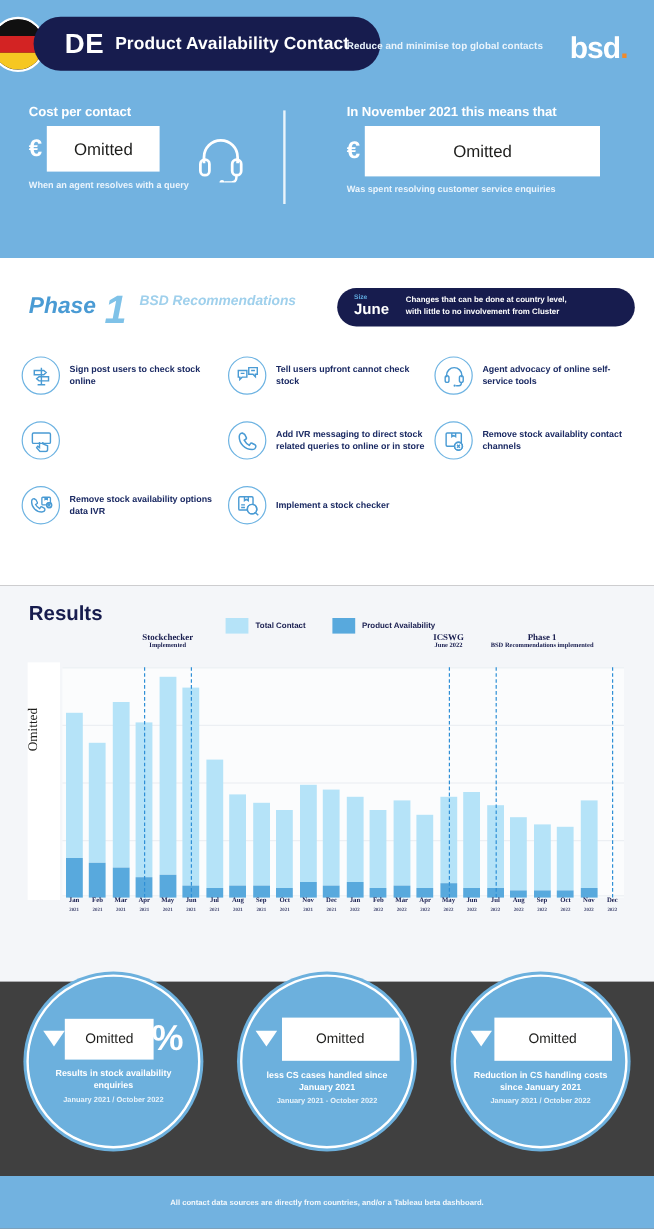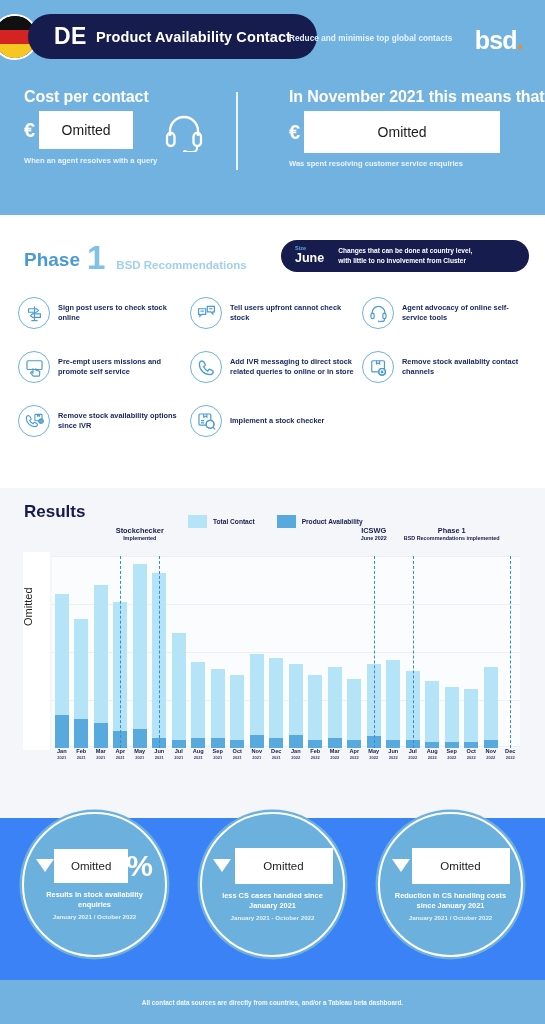--- a/index.html
+++ b/index.html
@@ -2,21 +2,21 @@
 <html><head>
 <meta charset="utf-8">
 <style>
   * { box-sizing: border-box; margin: 0; padding: 0; }
   html, body {
     width: 545px; height: 1024px;
     background: #ffffff;
     font-family: "Liberation Sans", sans-serif;
     overflow: hidden;
   }
-  .page { position: relative; width: 545px; height: 1024px; background: #3b82f6; }
+  .page { position: relative; width: 545px; height: 1024px; background: #404040; }
 
   
   .top-band {
     position: absolute; left: 0; top: 0; width: 545px; height: 215px;
     background: #72b2e0;
   }
   .hdr { position: absolute; left: 0; top: 8px; width: 545px; height: 56px; }
   .flag-circle {
     position: absolute; left: -8px; top: 6px; width: 46px; height: 46px;
     border-radius: 50%; border: 2px solid #ffffff; overflow: hidden;
@@ -43,21 +43,21 @@
     color: #ffffff; font-size: 25px; font-weight: bold; letter-spacing: -.8px; text-align: right;
   }
   .bsd .dot { color: #f08a2a; }
 
   
   .cost-row { position: absolute; left: 0; top: 88px; width: 545px; height: 95px; }
   .cost-block { position: absolute; }
   .cost-left { left: 24px; top: 0; width: 210px; }
   .cost-right { left: 289px; top: 0; width: 232px; }
   .cost-heading {
-    color: #ffffff; font-size: 16px; font-weight: bold; letter-spacing: -.1px;
+    color: #ffffff; font-size: 11px; font-weight: bold; letter-spacing: -.1px;
     margin-bottom: 5px; white-space: nowrap;
   }
   .cost-value-row { display: flex; align-items: center; gap: 4px; }
   .euro { color: #fff; font-size: 20px; font-weight: bold; line-height: 1; }
   .omit-box {
     background: #ffffff; color: #1d1d1b; font-size: 14px;
     display: flex; align-items: center; justify-content: center;
   }
   .omit-left  { width: 94px; height: 38px; }
   .omit-right { width: 196px; height: 42px; }
@@ -69,21 +69,21 @@
   .headset-ico { position: absolute; left: 140px; top: 26px; }
   .divider {
     position: absolute; left: 236px; top: 4px; width: 2px; height: 78px;
     background: #ffffff; opacity: .85;
   }
 
   
   .phase-sec { position: absolute; left: 0; top: 215px; width: 545px; height: 273px; background: #fff; }
   .phase-title {
     position: absolute; left: 24px; top: 30px;
-    display: flex; align-items: flex-end; gap: 7px;
+    display: flex; align-items: flex-start; gap: 7px; font-style: italic;
   }
   .phase-word { color: #4a9bd4; font-size: 19px; font-weight: bold; }
   .phase-num { color: #7fc2e8; font-size: 33px; font-weight: bold; line-height: .8; }
   .phase-rec { color: #9fd0ec; font-size: 11.5px; font-weight: 600; margin-left: 4px; }
 
   .size-pill {
     position: absolute; right: 16px; top: 240px; width: 248px; height: 32px;
     background: #171c4e; border-radius: 16px; display: flex; align-items: center;
     padding: 0 14px; gap: 14px;
   }
@@ -112,21 +112,21 @@
   .results-title {
     position: absolute; left: 24px; top: 14px;
     color: #171c4e; font-size: 17px; font-weight: bold;
   }
   .legend { position: absolute; left: 188px; top: 515px; display: flex; gap: 22px; align-items: center; }
   .legend-abs { position: absolute; left: 188px; top: 27px; }
   .legend-item { display: flex; align-items: center; gap: 6px; }
   .legend-swatch { width: 19px; height: 13px; }
   .legend-text { color: #171c4e; font-size: 6.6px; font-weight: bold; }
 
-  .chart-wrap { position: absolute; left: 0; top: 46px; width: 485px; height: 240px; }
+  .chart-wrap { position: absolute; left: 0; top: 46px; width: 485px; height: 240px; font-family: Liberation Serif, serif; }
   .plot {
     position: absolute; left: 52px; top: 22px; width: 468px; height: 192px;
     background: #fbfcfd;
   }
   .gridline { position: absolute; left: 0; width: 100%; height: 1px; background: #eceff3; }
   .ylabel {
     position: absolute; left: 22px; top: 92px;
     color: #1d1d1b; font-size: 11px;
     transform: rotate(-90deg); transform-origin: left top;
     white-space: nowrap;
@@ -314,21 +314,20 @@
         <div class="rec-text">Agent advocacy of online self-service tools</div>
       </div>
 
       <div class="rec-item">
         <div class="rec-circle">
           <svg width="19" height="19" viewBox="0 0 24 24" fill="none" stroke="#4a9bd4" stroke-width="1.5">
             <rect x="2.5" y="3.5" width="19" height="11" rx="1.3"></rect>
             <path d="M10 13 v6 l-2 -1.5 -1 1.5 3.5 4 h6 a2 2 0 0 0 2 -2 v-4 l-5 -2 v-2"></path>
           </svg>
         </div>
-        <div class="rec-text">Pre-empt users missions and promote self service</div>
       </div>
 
       <div class="rec-item">
         <div class="rec-circle">
           <svg width="19" height="19" viewBox="0 0 24 24" fill="none" stroke="#4a9bd4" stroke-width="1.6">
             <path d="M6.5 3.5 c-2 0 -3.5 1.8 -3.5 4 c0 7.5 6 13.5 13.5 13.5 c2.2 0 4 -1.5 4 -3.5 c0 -.7 -.4 -1.3 -1 -1.6 l-3 -1.5 c-.7 -.35 -1.5 -.1 -1.9 .55 l-1 1.6 c-2.3 -1.2 -4.2 -3.1 -5.4 -5.4 l1.6 -1 c.65 -.4 .9 -1.2 .55 -1.9 l-1.5 -3 c-.3 -.6 -.9 -1 -1.6 -1 z"></path>
           </svg>
         </div>
         <div class="rec-text">Add IVR messaging to direct stock related queries to online or in store</div>
       </div>
@@ -350,21 +349,21 @@
         <div class="rec-circle">
           <svg width="19" height="19" viewBox="0 0 24 24" fill="none" stroke="#4a9bd4" stroke-width="1.4">
             <path d="M4.5 4.5 c-1.6 0 -2.8 1.4 -2.8 3.2 c0 6 4.8 10.8 10.8 10.8 c1.8 0 3.2 -1.2 3.2 -2.8 c0 -.6 -.3 -1 -.8 -1.3 l-2.4 -1.2 c-.56 -.28 -1.2 -.08 -1.5 .44 l-.8 1.3 c-1.84 -.96 -3.36 -2.48 -4.32 -4.32 l1.3 -.8 c.52 -.32 .72 -.96 .44 -1.5 l-1.2 -2.4 c-.24 -.48 -.72 -.8 -1.28 -.8 z"></path>
             <rect x="12.5" y="3" width="9" height="8" rx="1"></rect>
             <path d="M15.8 3 v2.4 l1.2 -.8 1.2 .8 V3"></path>
             <circle cx="20.2" cy="11.4" r="2.6" fill="#ffffff"></circle>
             <circle cx="20.2" cy="11.4" r="2.6"></circle>
             <path d="M19.2 10.4 l2 2 M21.2 10.4 l-2 2"></path>
           </svg>
         </div>
-        <div class="rec-text">Remove stock availability options since IVR</div>
+        <div class="rec-text">Remove stock availability options data IVR</div>
       </div>
 
       <div class="rec-item">
         <div class="rec-circle">
           <svg width="19" height="19" viewBox="0 0 24 24" fill="none" stroke="#4a9bd4" stroke-width="1.5">
             <rect x="2.5" y="2.5" width="15" height="14" rx="1.2"></rect>
             <path d="M8.5 2.5 v4 l2 -1.3 2 1.3 v-4"></path>
             <path d="M5 11 h4 M5 13.8 h4"></path>
             <circle cx="16.5" cy="15.5" r="5" fill="#ffffff"></circle>
             <circle cx="16.5" cy="15.5" r="5"></circle>

